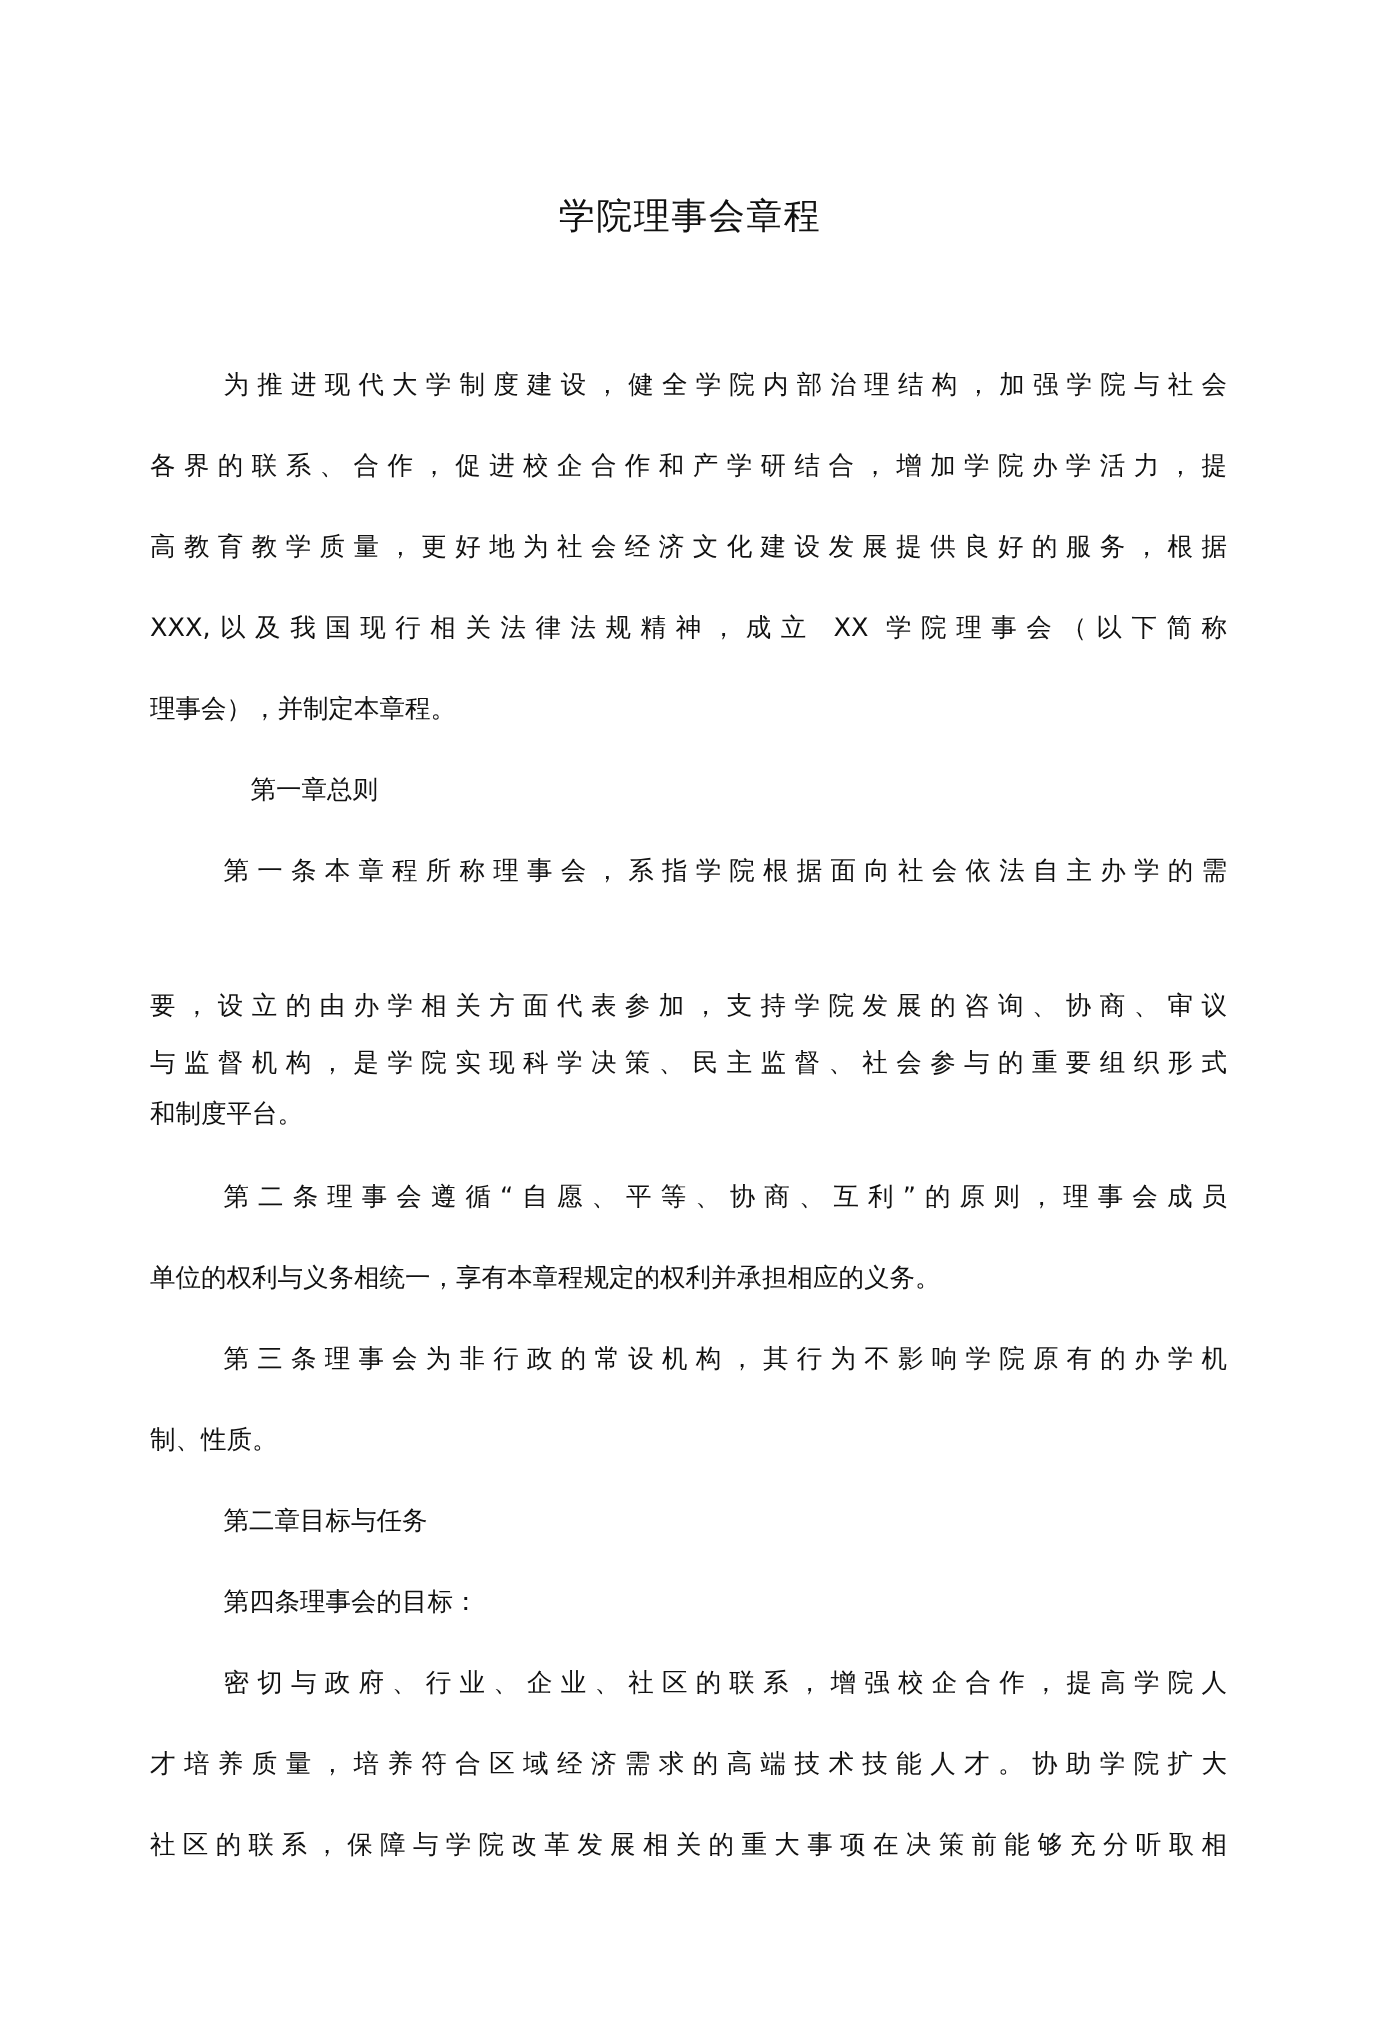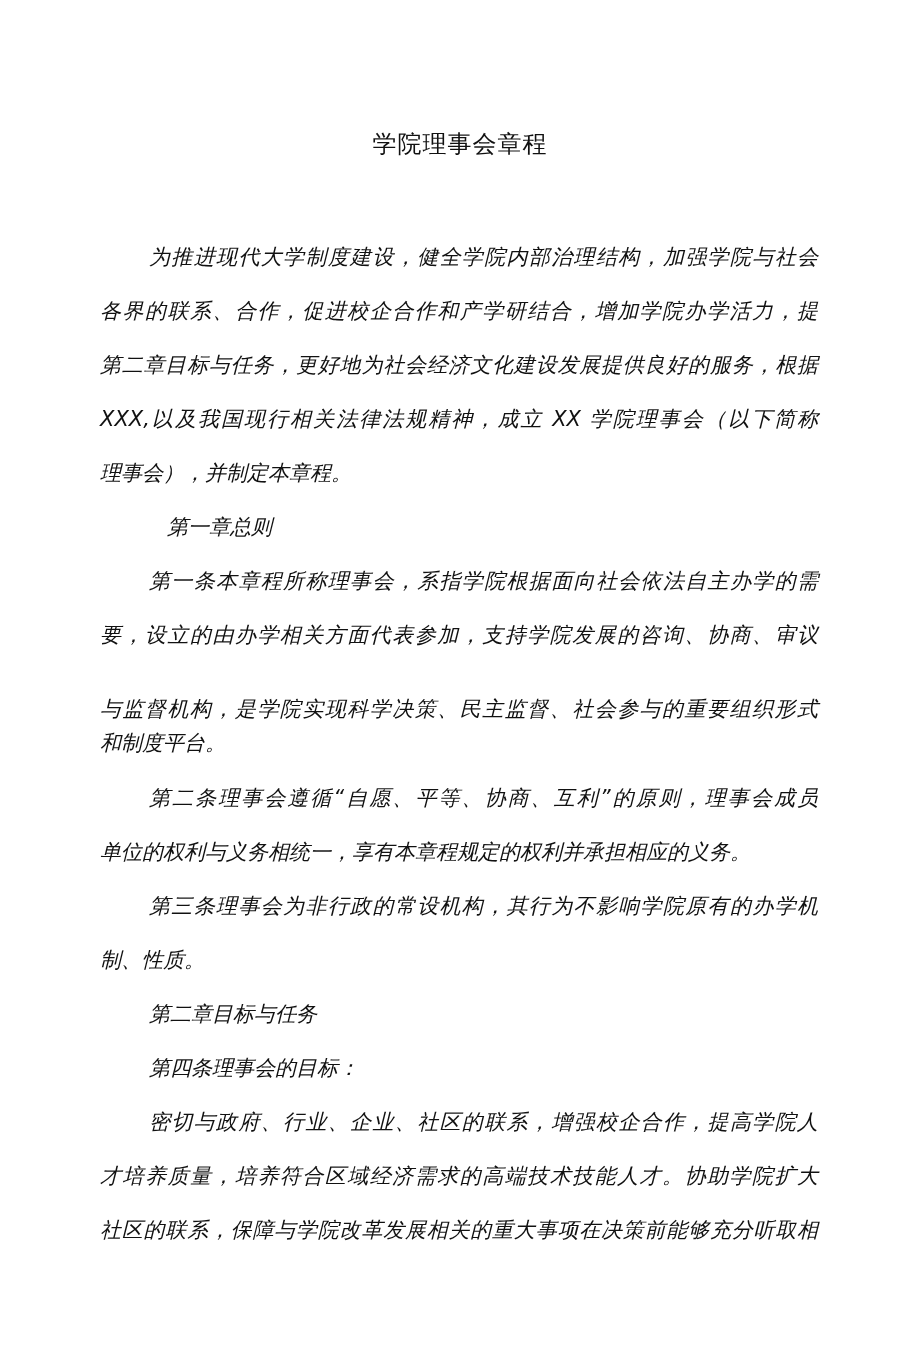--- a/index.html
+++ b/index.html
@@ -1,39 +1,39 @@
 <!DOCTYPE html>
 <html><head>
 <meta charset="utf-8">
 <style>
   html, body { margin: 0; padding: 0; background: #ffffff; }
   body { width: 920px; height: 1359px; position: relative; overflow: hidden;
          font-family: "DejaVu Sans", "Liberation Sans", sans-serif; color: #111; }
   .page { position: absolute; left: 0; top: 0; width: 920px; height: 1359px; background: #fff; }
   .title { position: absolute; top: 112px; left: 0; width: 920px; text-align: center;
            font-size: 24px; letter-spacing: 1px; line-height: 32px; font-weight: normal; }
-  .line { position: absolute; left: 100px; width: 718px; font-size: 21px; line-height: 30px;
-          white-space: nowrap; text-align: justify; text-align-last: justify; letter-spacing: 0; font-style: italic; }
+  .line { position: absolute; left: 100px; width: 718px; font-size: 17px; line-height: 30px;
+          white-space: nowrap; text-align: justify; text-align-last: justify; letter-spacing: 0; }
   .line.last { text-align-last: left; }
   .line.indent { left: 149px; width: 669px; }
 </style>
 </head>
 <body>
 
 <div class="page">
   <h1 class="title">学院理事会章程</h1>
   <div id="body-lines">
       <div class="line indent" style="top: 242px;">为推进现代大学制度建设，健全学院内部治理结构，加强学院与社会</div>
       <div class="line" style="top: 296px;">各界的联系、合作，促进校企合作和产学研结合，增加学院办学活力，提</div>
-      <div class="line" style="top: 350px;">第二章目标与任务，更好地为社会经济文化建设发展提供良好的服务，根据</div>
+      <div class="line" style="top: 350px;">高教育教学质量，更好地为社会经济文化建设发展提供良好的服务，根据</div>
       <div class="line" style="top: 404px;">XXX,以及我国现行相关法律法规精神，成立 XX 学院理事会（以下简称</div>
       <div class="line last" style="top: 458px;">理事会），并制定本章程。</div>
       <div class="line indent last" style="top: 512px; margin-left: 18px;">第一章总则</div>
       <div class="line indent" style="top: 566px;">第一条本章程所称理事会，系指学院根据面向社会依法自主办学的需</div>
-      <div class="line" style="top: 620px;">要，设立的由办学相关方面代表参加，支持学院发展的咨询、协商、审议</div>
+      <div class="line" style="top: 656px;">要，设立的由办学相关方面代表参加，支持学院发展的咨询、协商、审议</div>
       <div class="line" style="top: 674px; margin-top: 20px;">与监督机构，是学院实现科学决策、民主监督、社会参与的重要组织形式</div>
       <div class="line last" style="top: 728px;">和制度平台。</div>
       <div class="line indent" style="top: 783px;">第二条理事会遵循“自愿、平等、协商、互利”的原则，理事会成员</div>
       <div class="line last" style="top: 837px;">单位的权利与义务相统一，享有本章程规定的权利并承担相应的义务。</div>
       <div class="line indent" style="top: 891px;">第三条理事会为非行政的常设机构，其行为不影响学院原有的办学机</div>
       <div class="line last" style="top: 945px;">制、性质。</div>
       <div class="line indent last" style="top: 999px;">第二章目标与任务</div>
       <div class="line indent last" style="top: 1053px;">第四条理事会的目标：</div>
       <div class="line indent" style="top: 1107px;">密切与政府、行业、企业、社区的联系，增强校企合作，提高学院人</div>
       <div class="line" style="top: 1161px;">才培养质量，培养符合区域经济需求的高端技术技能人才。协助学院扩大</div>

